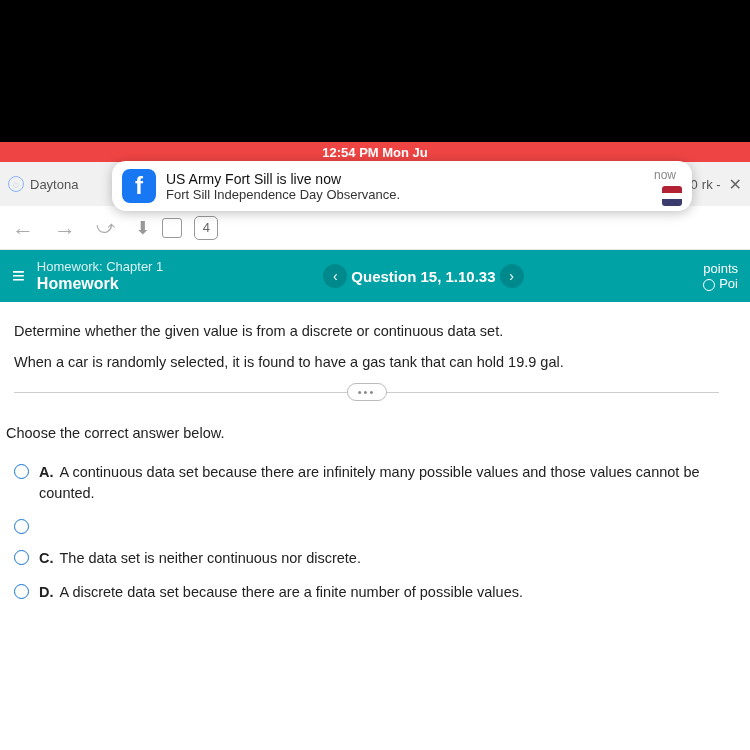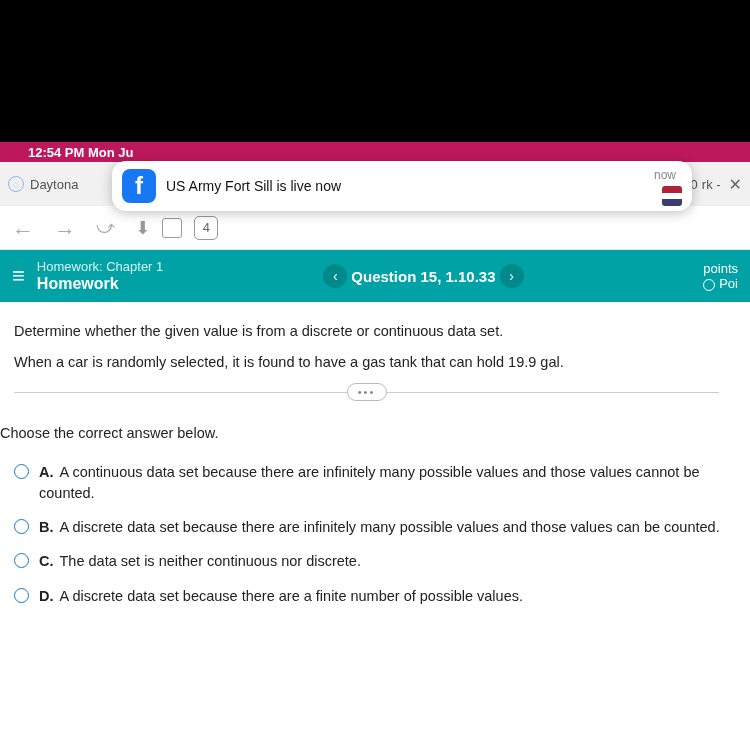--- a/index.html
+++ b/index.html
@@ -1,20 +1,20 @@
 <!DOCTYPE html>
 <html><head>
   <meta charset="utf-8">
   <style>
     * { margin: 0; padding: 0; box-sizing: border-box; font-family: -apple-system, BlinkMacSystemFont, "Segoe UI", Helvetica, Arial, sans-serif; }
     body { width: 750px; height: 750px; background: #000; overflow: hidden; position: relative; }
     
     .phantom-top { height: 142px; background: #000; }
     
-    .status-bar { position: absolute; top: 142px; left: 0; right: 0; height: 20px; background: #be185d; color: #fff; font-size: 13px; font-weight: 600; padding: 0 28px; display: flex; align-items: center; }
+    .status-bar { position: absolute; top: 142px; left: 0; right: 0; height: 20px; background: #ef4444; color: #fff; font-size: 13px; font-weight: 600; padding: 0 28px; display: flex; align-items: center; justify-content: center; }
     
     .browser-top { position: absolute; top: 162px; left: 0; right: 0; height: 44px; background: #f1f1f1; display: flex; align-items: center; padding: 0 8px; }
     .tab-area { display: flex; align-items: center; gap: 6px; font-size: 13px; color: #555; }
     .tab-icon { width: 16px; height: 16px; border: 1.5px solid #8ab4f8; border-radius: 50%; display: inline-flex; align-items: center; justify-content: center; font-size: 10px; color:#8ab4f8;}
     .tab-right { margin-left: auto; display:flex; align-items:center; gap:4px; font-size:13px; color:#555;}
     .wifi-ico { font-size:14px; }
     .close-x { font-size: 16px; color: #666; margin-left: 4px; }
     
     .notif { position: absolute; top: 161px; left: 112px; right: 58px; height: 50px; background: #fff; border-radius: 14px; box-shadow: 0 2px 12px rgba(0,0,0,0.25); display: flex; align-items: center; padding: 6px 10px; z-index: 50; }
     .notif-icon { width: 34px; height: 34px; background: #1877f2; border-radius: 8px; color:#fff; display:flex; align-items:center; justify-content:center; font-size:24px; font-weight:700; margin-right:10px;}
@@ -39,21 +39,21 @@
     .q-nav { margin-left: 160px; display:flex; align-items:center; gap:4px; font-size:15px;}
     .q-btn { width:24px; height:24px; background: rgba(0,0,0,0.15); border-radius:12px; display:flex; align-items:center; justify-content:center; font-size:14px;}
     .points-area { margin-left:auto; text-align:right; font-size:13px;}
     .points-area .circ { display:inline-block; width:12px; height:12px; border:1.5px solid #fff; border-radius:50%; vertical-align:middle; margin-right:4px;}
     
     .content { position:absolute; top:302px; left:0; right:0; bottom:0; background:#fff; color:#222;}
     .problem { padding: 18px 31px 14px 14px; font-size:14.5px; line-height:1.6;}
     .problem p:first-child { margin-bottom: 8px; }
     .divider-row { position:relative; height:1px; background:#ccc; margin: 18px 0;}
     .divider-pill { position:absolute; left:50%; top:-9px; transform:translateX(-50%); width:40px; height:18px; border:1px solid #bbb; border-radius:9px; background:#fff; display:flex; align-items:center; justify-content:center; font-size:11px; letter-spacing:2px; color:#888;}
-    .choose { padding: 0 0; font-size:14.5px; margin-bottom:14px;}
+    .choose { padding: 0 6px; font-size:14.5px; margin-bottom:14px;}
     .choices { padding: 0 14px; }
     .choice { display:flex; align-items:flex-start; gap:10px; padding: 7px 0; font-size:14.5px; line-height:1.4;}
     .radio { width:15px; height:15px; border:1.5px solid #1976d2; border-radius:50%; flex-shrink:0; margin-top:2px;}
     .letter { font-weight:700; margin-right:6px;}
   </style>
 </head>
 <body>
 
 <div class="phantom-top"></div>
 
@@ -75,20 +75,21 @@
     <span>100</span>
     <span>rk - </span>
     <span class="close-x">✕</span>
   </div>
 </div>
 
 <div class="notif">
   <div class="notif-icon">f</div>
   <div class="notif-body">
     <div class="notif-title">US Army Fort Sill is live now</div>
+    <div class="notif-sub">Fort Sill Independence Day Observance.</div>
   </div>
   <div style="display:flex; flex-direction:column; align-items:flex-end;">
     <div class="notif-time">now</div>
     <div class="notif-flag"></div>
   </div>
 </div>
 
 <div class="nav-row">
   <span class="nav-arrow">←</span>
   <span class="nav-arrow">→</span>
@@ -126,21 +127,20 @@
     </div>
   </div>
   <div class="choose">Choose the correct answer below.</div>
   <div class="choices">
     <div class="choice">
       <span class="radio"></span>
       <div><span class="letter">A.</span><span>A continuous data set because there are infinitely many possible values and those values cannot be counted.</span></div>
     </div>
     <div class="choice">
       <span class="radio"></span>
-      <div><span class="letter">B.</span><span>A discrete data set because there are infinitely many possible values and those values can be counted.</span></div>
     </div>
     <div class="choice">
       <span class="radio"></span>
       <div><span class="letter">C.</span><span>The data set is neither continuous nor discrete.</span></div>
     </div>
     <div class="choice">
       <span class="radio"></span>
       <div><span class="letter">D.</span><span>A discrete data set because there are a finite number of possible values.</span></div>
     </div>
   </div>

